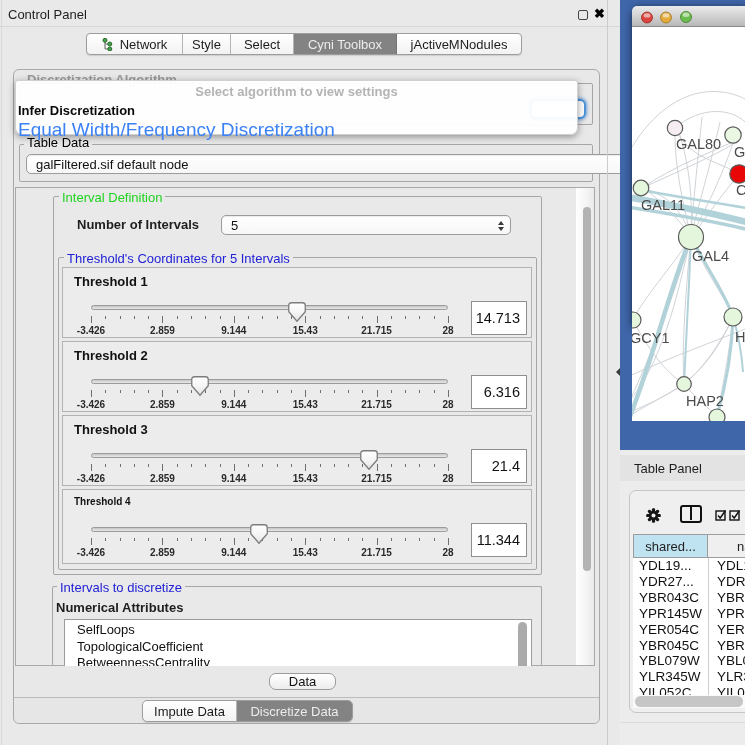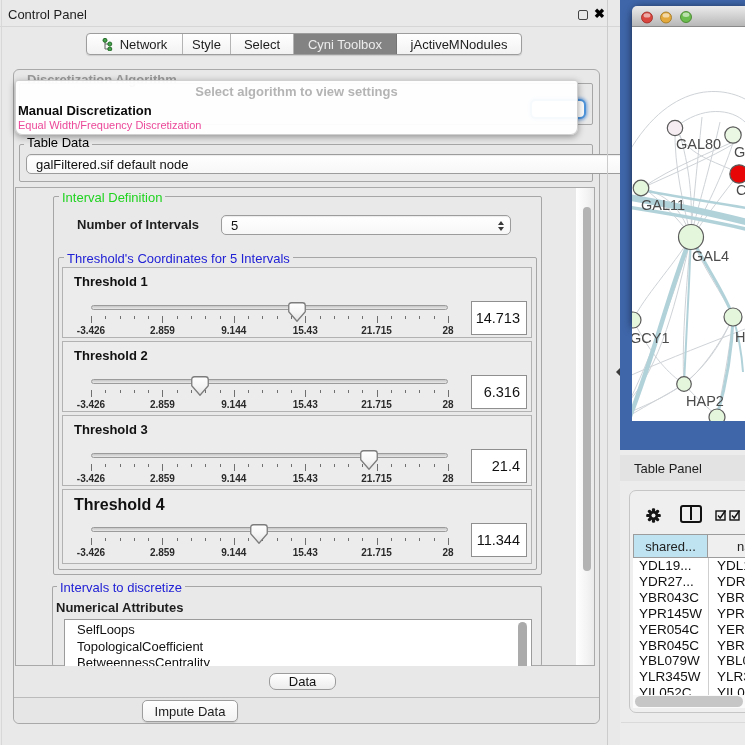--- a/index.html
+++ b/index.html
@@ -240,21 +240,21 @@
             <stop offset="0" stop-color="#ffffff"></stop>
             <stop offset="0.55" stop-color="#f4f4f4"></stop>
             <stop offset="1" stop-color="#e2e2e2"></stop>
           </linearGradient>
         </defs>
         <path d="M3.5 0.75 L14.5 0.75 Q17.25 0.75 17.25 3.5 L17.25 9.8 L9 19.3 L0.75 9.8 L0.75 3.5 Q0.75 0.75 3.5 0.75 Z" fill="url(#g2)" stroke="#7c7c7c" stroke-width="1.3"></path>
       </svg>
       <div class="vbox" style="top:33px;">21.4</div>
     </div>
     <div class="throw" style="top:489px;height:75px;">
-      <div style="position:absolute;left:11px;top:6px;font-size:16px;font-weight:bold;color:#111;">Threshold 4</div>
+      <div style="position:absolute;left:11px;top:6px;font-size:10px;font-weight:bold;color:#111;">Threshold 4</div>
       <div class="track" style="top:37px;"></div>
       <div class="ticks" style="top:48px;">
         <i style="left:0.0px;height:7px;"></i>
         <i style="left:14.3px;height:3px;"></i>
         <i style="left:28.6px;height:3px;"></i>
         <i style="left:42.8px;height:3px;"></i>
         <i style="left:57.1px;height:3px;"></i>
         <i style="left:71.4px;height:7px;"></i>
         <i style="left:85.7px;height:3px;"></i>
         <i style="left:100.0px;height:3px;"></i>
@@ -310,32 +310,33 @@
 
 <div class="abs" style="left:576px;top:188px;width:18px;height:477px;background:linear-gradient(90deg,#ffffff,#f4f4f4 60%,#eaeaea);"></div>
 <div class="abs" style="left:583px;top:207px;width:8px;height:364px;background:#b3b3b3;border-radius:5px;"></div>
 
 <div class="abs" style="left:269px;top:673px;width:67px;height:17px;background:linear-gradient(#ffffff,#ededed);border:1px solid #9b9b9b;border-radius:7px;display:flex;align-items:center;justify-content:center;font-size:13px;color:#111;">Data</div>
 
 <div class="abs" style="left:14px;top:697px;width:585px;height:26px;background:#e6e6e6;border-top:1px solid #bbbbbb;border-radius:0 0 6px 6px;"></div>
 
 <div class="seg" style="left:142px;top:700px;border-radius:5px;">
   <div style="width:94px;">Impute Data</div>
+  <div class="sel" style="width:115px;">Discretize Data</div>
 </div>
 
 <div class="abs" style="left:607px;top:0;width:1px;height:745px;background:#cccccc;"></div>
 
 <svg class="abs" width="6" height="8" viewBox="0 0 6 8" style="left:615px;top:368px;">
     <path d="M5 0 L1 4 L5 8 Z" fill="#3a3a3a"></path>
   </svg>
 
 <div class="abs" style="left:15px;top:80px;width:563px;height:55px;background:rgba(255,255,255,0.95);border:1px solid rgba(170,170,170,0.55);border-radius:3px 3px 7px 7px;box-shadow:0 2px 7px rgba(0,0,0,0.38);z-index:30;">
   <div style="position:absolute;top:3px;left:0;width:100%;text-align:center;font-size:13px;font-weight:bold;color:#b4b4b4;">Select algorithm to view settings</div>
-  <div style="position:absolute;top:22px;left:2px;font-size:13px;font-weight:bold;color:#0a0a0a;">Manual Discretization</div>
-  <div style="position:absolute;top:38px;left:2px;font-size:11px;color:#ec4899;">Equal Width/Frequency Discretization</div>
+  <div style="position:absolute;top:22px;left:2px;font-size:13px;font-weight:bold;color:#0a0a0a;">Infer Discretization</div>
+  <div style="position:absolute;top:38px;left:2px;font-size:19px;color:#3b82f6;">Equal Width/Frequency Discretization</div>
 </div>
 
 <div class="abs" style="left:620px;top:0;width:125px;height:450px;background:#3f66a9;"></div>
 
 <div class="abs" style="left:632px;top:6px;width:113px;height:317px;box-shadow:0 5px 9px rgba(0,0,15,0.5), 2px 0 6px rgba(0,0,15,0.35);border-radius:5px 0 0 0;">
   <div style="position:absolute;left:0;top:0;width:113px;height:21px;background:linear-gradient(#ebebeb,#b8b8b8);border-radius:5px 0 0 0;border-bottom:1px solid #8a8a8a;"></div>
   <svg width="40" height="13" viewBox="0 0 40 13" style="position:absolute;left:9px;top:4.5px;">
     <circle cx="6" cy="6.5" r="5.5" fill="#d8463f" stroke="#9c2a25" stroke-width="0.8"></circle>
     <circle cx="25" cy="6.5" r="5.5" fill="#e3a93c" stroke="#9a7420" stroke-width="0.8"></circle>
     <ellipse cx="6" cy="4.4" rx="3.4" ry="2.2" fill="rgba(255,255,255,0.55)"></ellipse>

